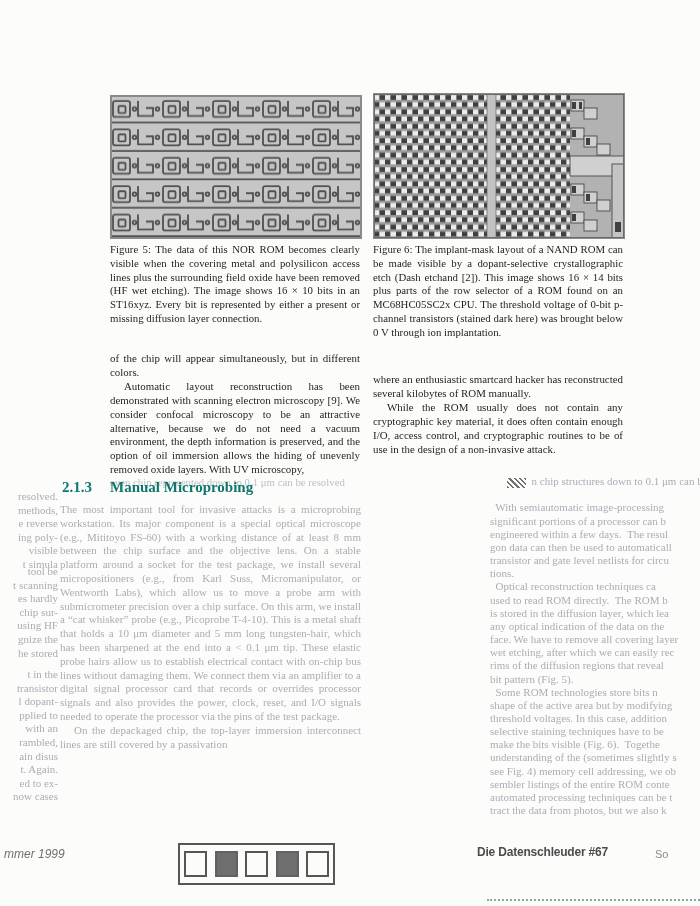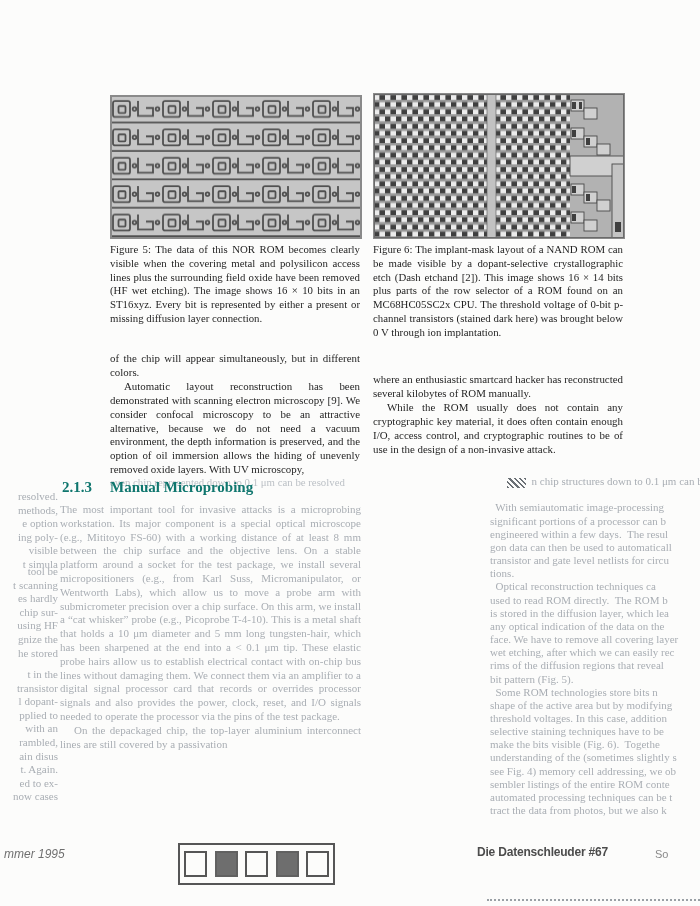--- a/index.html
+++ b/index.html
@@ -124,34 +124,34 @@
   </div>
 
   <div class="abs faded-light" style="left:110px;top:476px;width:250px;font-size:10.8px;white-space:nowrap;overflow:hidden;">even chip represented down to 0.1 μm can be resolved</div>
 
   <div class="abs heading" style="left:62px;top:479px;">
     <span class="num">2.1.3</span><span>Manual Microprobing</span>
   </div>
 
   <div class="abs faded faded-block" style="left:60px;top:503px;width:301px;height:292px;overflow:hidden;">
     <p>The most important tool for invasive attacks is a microprobing workstation. Its major component is a special optical microscope (e.g., Mititoyo FS-60) with a working distance of at least 8 mm between the chip surface and the objective lens. On a stable platform around a socket for the test package, we install several micropositioners (e.g., from Karl Suss, Micromanipulator, or Wentworth Labs), which allow us to move a probe arm with submicrometer precision over a chip surface. On this arm, we install a “cat whisker” probe (e.g., Picoprobe T-4-10). This is a metal shaft that holds a 10 μm diameter and 5 mm long tungsten-hair, which has been sharpened at the end into a &lt; 0.1 μm tip. These elastic probe hairs allow us to establish electrical contact with on-chip bus lines without damaging them. We connect them via an amplifier to a digital signal processor card that records or overrides processor signals and also provides the power, clock, reset, and I/O signals needed to operate the processor via the pins of the test package.</p>
-    <p class="ind">On the depackaged chip, the top-layer aluminium interconnect lines are still covered by a passivation</p>
+    <p class="ind">On the depackaged chip, the top-layer immersion interconnect lines are still covered by a passivation</p>
   </div>
 
   <div class="abs faded" style="left:490px;top:462px;width:212px;overflow:hidden;">
     <div class="first-line-row">
       <span class="hatch"></span><span>n chip structures down to 0.1 μm can b</span>
     </div>
     <div class="clip-lines"><div>  With semiautomatic image-processing</div><div>significant portions of a processor can b</div><div>engineered within a few days.  The resul</div><div>gon data can then be used to automaticall</div><div>transistor and gate level netlists for circu</div><div>tions.</div><div>  Optical reconstruction techniques ca</div><div>used to read ROM directly.  The ROM b</div><div>is stored in the diffusion layer, which lea</div><div>any optical indication of the data on the</div><div>face. We have to remove all covering layer</div><div>wet etching, after which we can easily rec</div><div>rims of the diffusion regions that reveal</div><div>bit pattern (Fig. 5).</div><div>  Some ROM technologies store bits n</div><div>shape of the active area but by modifying</div><div>threshold voltages. In this case, addition</div><div>selective staining techniques have to be</div><div>make the bits visible (Fig. 6).  Togethe</div><div>understanding of the (sometimes slightly s</div><div>see Fig. 4) memory cell addressing, we ob</div><div>sembler listings of the entire ROM conte</div><div>automated processing techniques can be t</div><div>tract the data from photos, but we also k</div></div>
   </div>
 
   <div class="abs faded edge-frag" style="left:0;top:490px;">
       <div>resolved.</div>
       <div>methods,</div>
-      <div>e option</div>
+      <div>e reverse</div>
       <div>ing poly-</div>
       <div>visible</div>
       <div>t simula</div>
     </div>
   <div class="abs faded edge-frag" style="left:0;top:565px;">
       <div>tool be</div>
       <div>t scanning</div>
       <div>es hardly</div>
       <div>chip sur-</div>
       <div>using HF</div>
@@ -164,21 +164,21 @@
       <div>l dopant-</div>
       <div>pplied to</div>
       <div>with an</div>
       <div>rambled,</div>
       <div>ain disus</div>
       <div>t. Again.</div>
       <div>ed to ex-</div>
       <div>now cases</div>
     </div>
 
-  <div class="abs footer-left" style="left:4px;top:847px;">mmer 1995</div>
+  <div class="abs footer-left" style="left:4px;top:847px;">mmer 1999</div>
 
   <div class="abs checker-box" style="left:178px;top:843px;">
       <div class="checker-sq outline"></div>
       <div class="checker-sq filled"></div>
       <div class="checker-sq outline"></div>
       <div class="checker-sq filled"></div>
       <div class="checker-sq outline"></div>
     </div>
 
   <div class="abs footer-title" style="left:477px;top:845px;">Die Datenschleuder #67</div>

